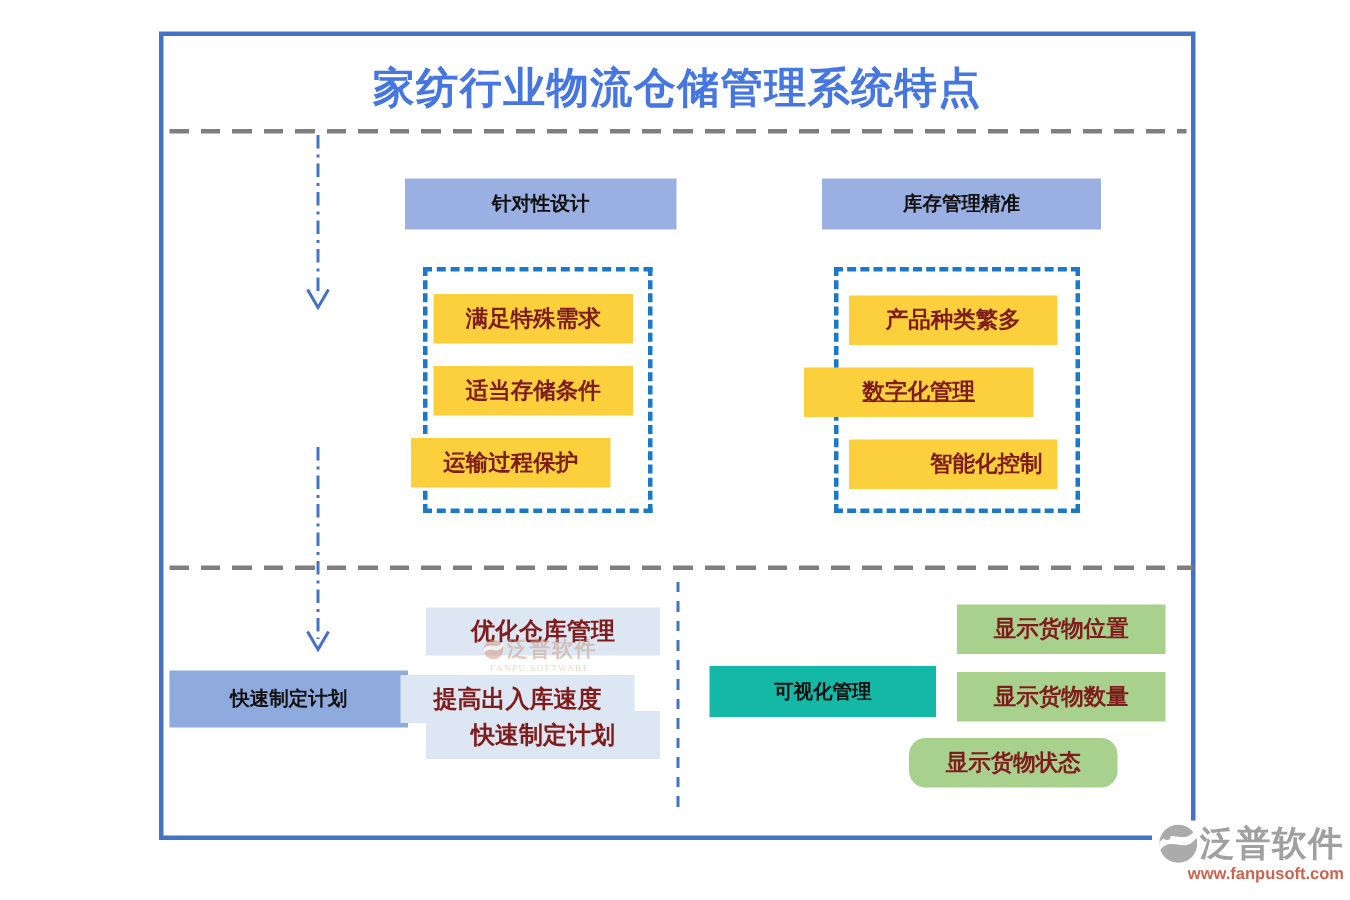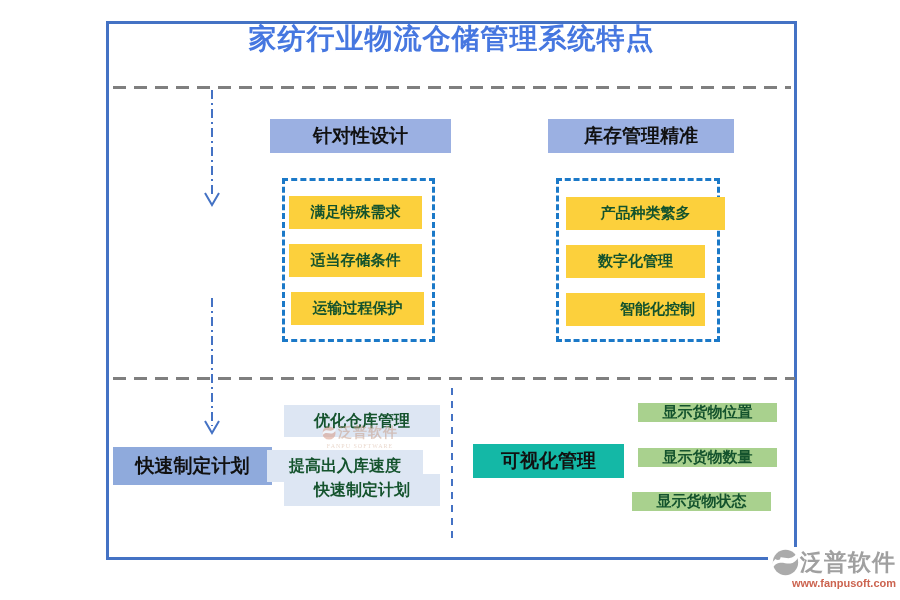--- a/index.html
+++ b/index.html
@@ -9,21 +9,21 @@
   .abs { position: absolute; }
 
   
   .frame {
     left: 106px; top: 21px; width: 691px; height: 539px;
     border: 3px solid #4472c4;
   }
 
   
   .title {
-    left: 106px; top: 20px; width: 691px;
+    left: 106px; top: 40px; width: 691px;
     text-align: center; font-size: 28px; font-weight: bold;
     color: #4677e0; letter-spacing: 1px;
   }
 
   
   .hdash {
     height: 3px;
     background: repeating-linear-gradient(90deg, #7f7f7f 0 13px, transparent 13px 21px);
   }
   .hdash1 { left: 113px; top: 86px;  width: 678px; }
@@ -31,47 +31,47 @@
 
   
   .vdash {
     left: 451px; top: 388px; width: 2px; height: 155px;
     background: repeating-linear-gradient(180deg, #4472c4 0 7px, transparent 7px 13px);
   }
 
   
   .hdr {
     background: #9bb0e2; text-align: center; font-weight: bold;
-    font-size: 19px; color: #111;
+    font-size: 13px; color: #111;
     display: flex; align-items: center; justify-content: center;
   }
   .hdr1 { left: 270px; top: 119px; width: 181px; height: 34px; }
   .hdr2 { left: 548px; top: 119px; width: 186px; height: 34px; }
   .hdr3 { left: 113px; top: 447px; width: 159px; height: 38px; background: #8faadc; }
   .hdr4 { left: 473px; top: 444px; width: 151px; height: 34px; background: #14b8a6; }
 
   
   .dashbox { border: 3px dashed #1b79c8; }
   .dashbox1 { left: 282px; top: 178px; width: 153px; height: 164px; }
   .dashbox2 { left: 556px; top: 178px; width: 164px; height: 164px; }
 
   
   .item {
-    text-align: center; font-weight: bold; color: #14532d;
+    text-align: center; font-weight: bold; color: #7f1d1d;
     display: flex; align-items: center; justify-content: center;
   }
   .yellow { background: #fcd03c; font-size: 15px; width: 133px; height: 33px; }
-  .y1a { left: 289px; top: 196px; } .y1b { left: 289px; top: 244px; text-align: right; } .y1c { left: 291px; top: 292px; }
-  .y2a { left: 566px; top: 197px; width: 159px; } .y2b { left: 566px; top: 245px; width: 139px; } .y2c { left: 566px; top: 293px; width: 139px; padding-left: 44px; }
+  .y1a { left: 289px; top: 196px; } .y1b { left: 289px; top: 244px; text-align: right; } .y1c { left: 274px; top: 292px; }
+  .y2a { left: 566px; top: 197px; width: 139px; } .y2b { left: 536px; top: 245px; width: 153px; text-decoration: underline; } .y2c { left: 566px; top: 293px; width: 139px; padding-left: 44px; }
 
   .lblue { background: #dde6f3; font-size: 16px; width: 156px; height: 32px; }
   .lb1 { left: 284px; top: 405px; } .lb2 { left: 267px; top: 450px; } .lb3 { left: 284px; top: 474px; }
 
-  .green { background: #a9d18e; font-size: 15px; width: 139px; height: 19px; }
-  .g1 { left: 638px; top: 403px; } .g2 { left: 638px; top: 448px; } .g3 { left: 632px; top: 492px; }
+  .green { background: #a9d18e; font-size: 15px; width: 139px; height: 33px; }
+  .g1 { left: 638px; top: 403px; } .g2 { left: 638px; top: 448px; } .g3 { left: 606px; top: 492px; border-radius: 11px; }
 
   
   .arrow1 { left: 201px; top: 90px; }
   .arrow2 { left: 201px; top: 298px; }
 
   
   .watermark {
     left: 305px; top: 424px; width: 110px;
     display: flex; flex-direction: column; align-items: center;
     opacity: 0.55; pointer-events: none;

